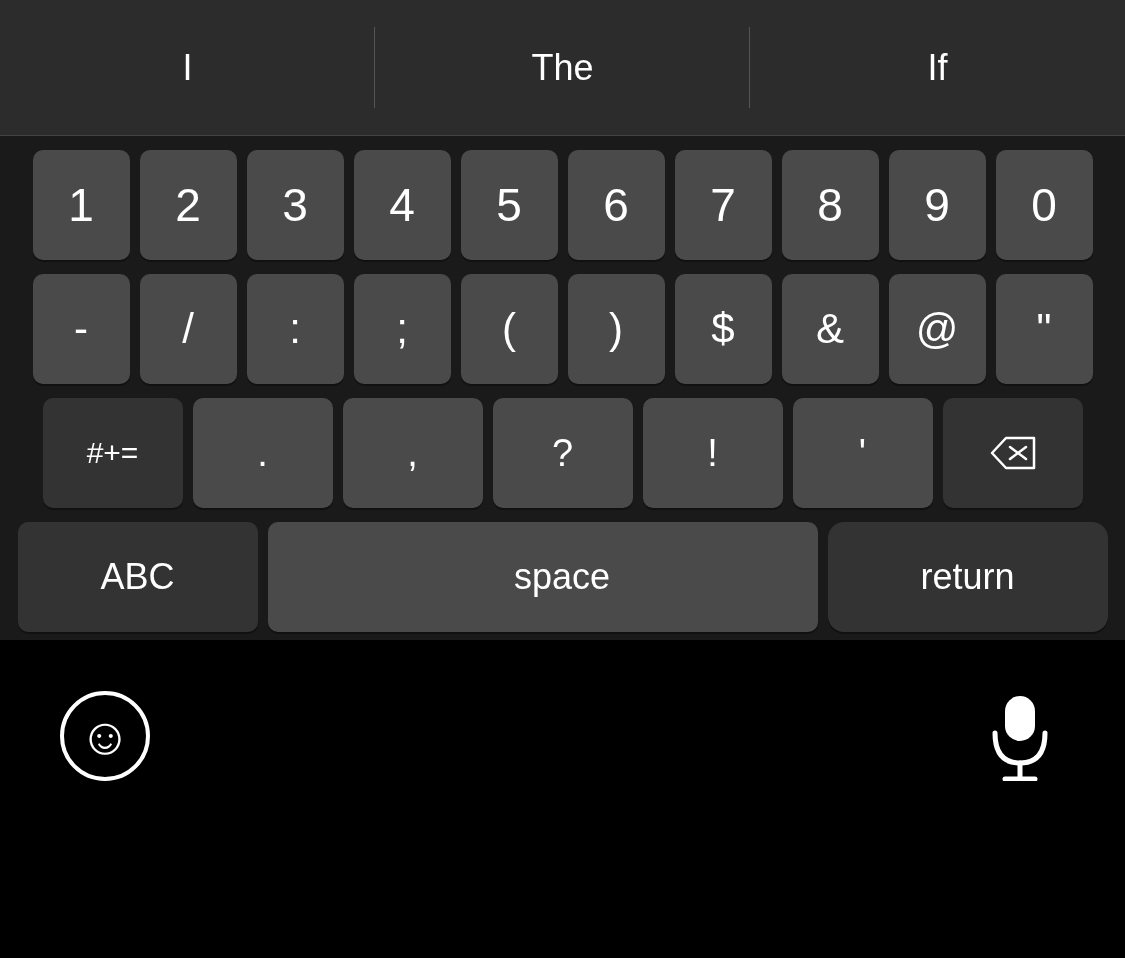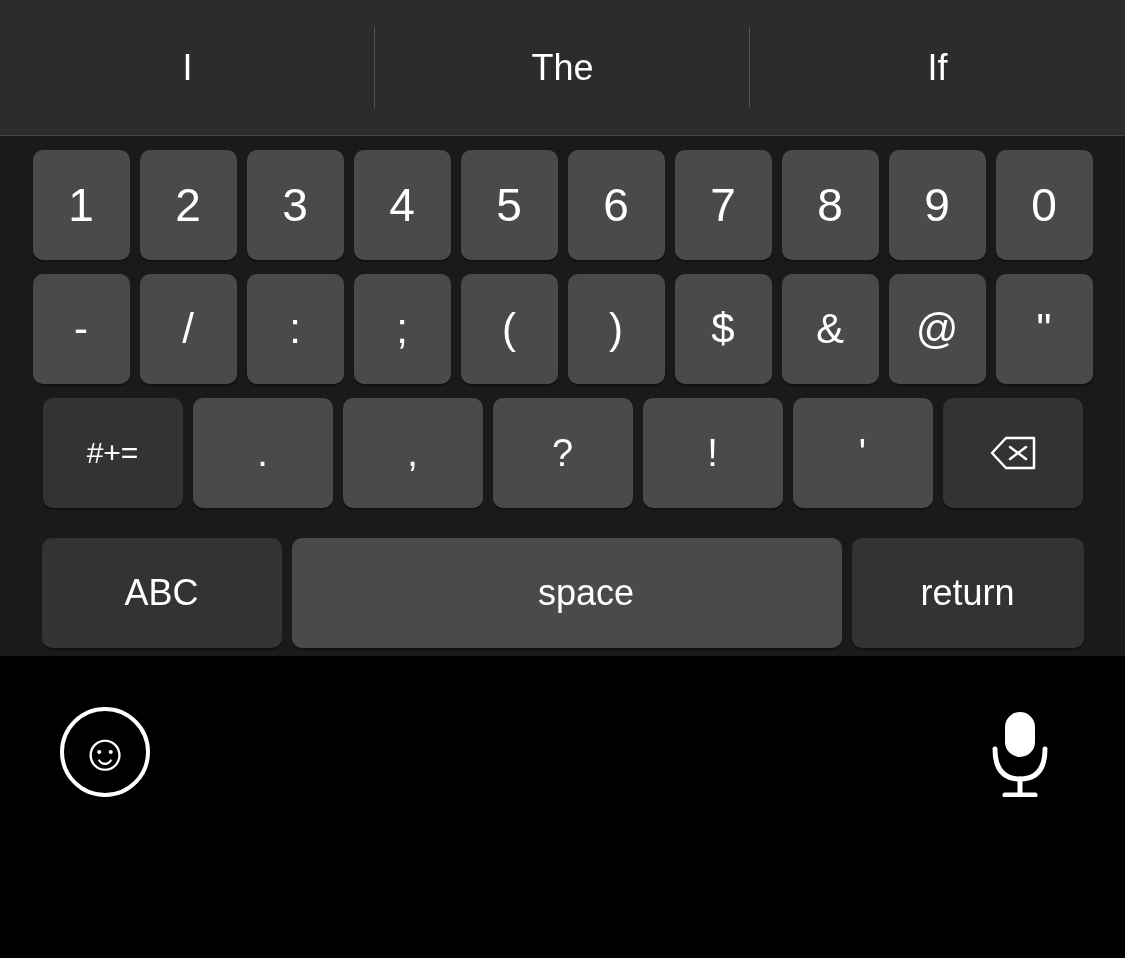--- a/index.html
+++ b/index.html
@@ -129,21 +129,21 @@
       width: 140px;
       background: #333;
       font-size: 36px;
     }
 
     
     .bottom-row {
       display: flex;
       gap: 10px;
       justify-content: center;
-      margin-top: 16px;
+      margin-top: 0;
     }
 
     .key-abc {
       width: 240px;
       height: 110px;
       background: #333;
       border-radius: 10px;
       color: #fff;
       font-size: 36px;
       display: flex;
@@ -162,24 +162,24 @@
       font-size: 36px;
       display: flex;
       align-items: center;
       justify-content: center;
       cursor: pointer;
       box-shadow: 0 2px 0 #111;
       padding-left: 39px;
     }
 
     .key-return {
-      width: 232px;
+      width: 280px;
       height: 110px;
       background: #333;
-      border-radius: 10px;
+      border-radius: 16px;
       color: #fff;
       font-size: 36px;
       display: flex;
       align-items: center;
       justify-content: center;
       cursor: pointer;
       box-shadow: 0 2px 0 #111;
     }
 
     

